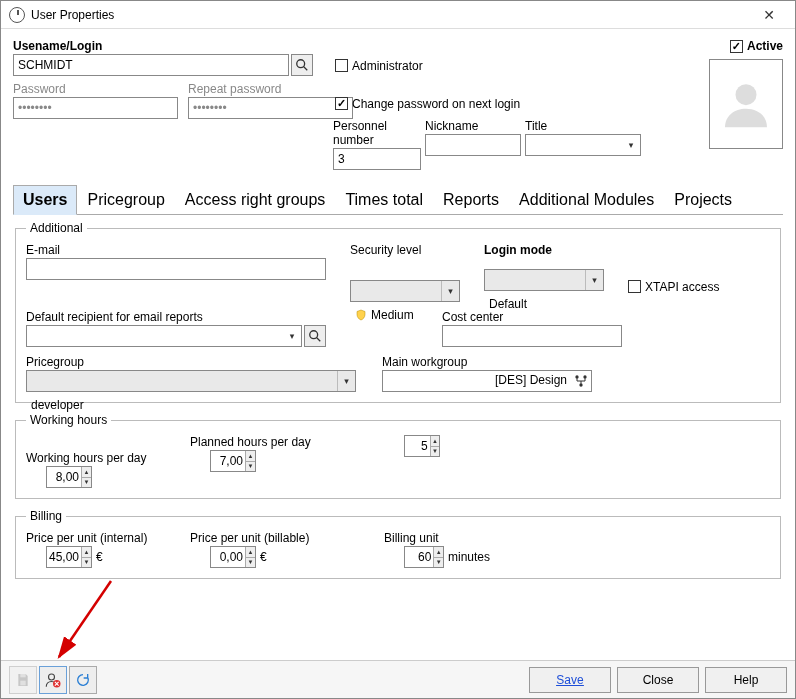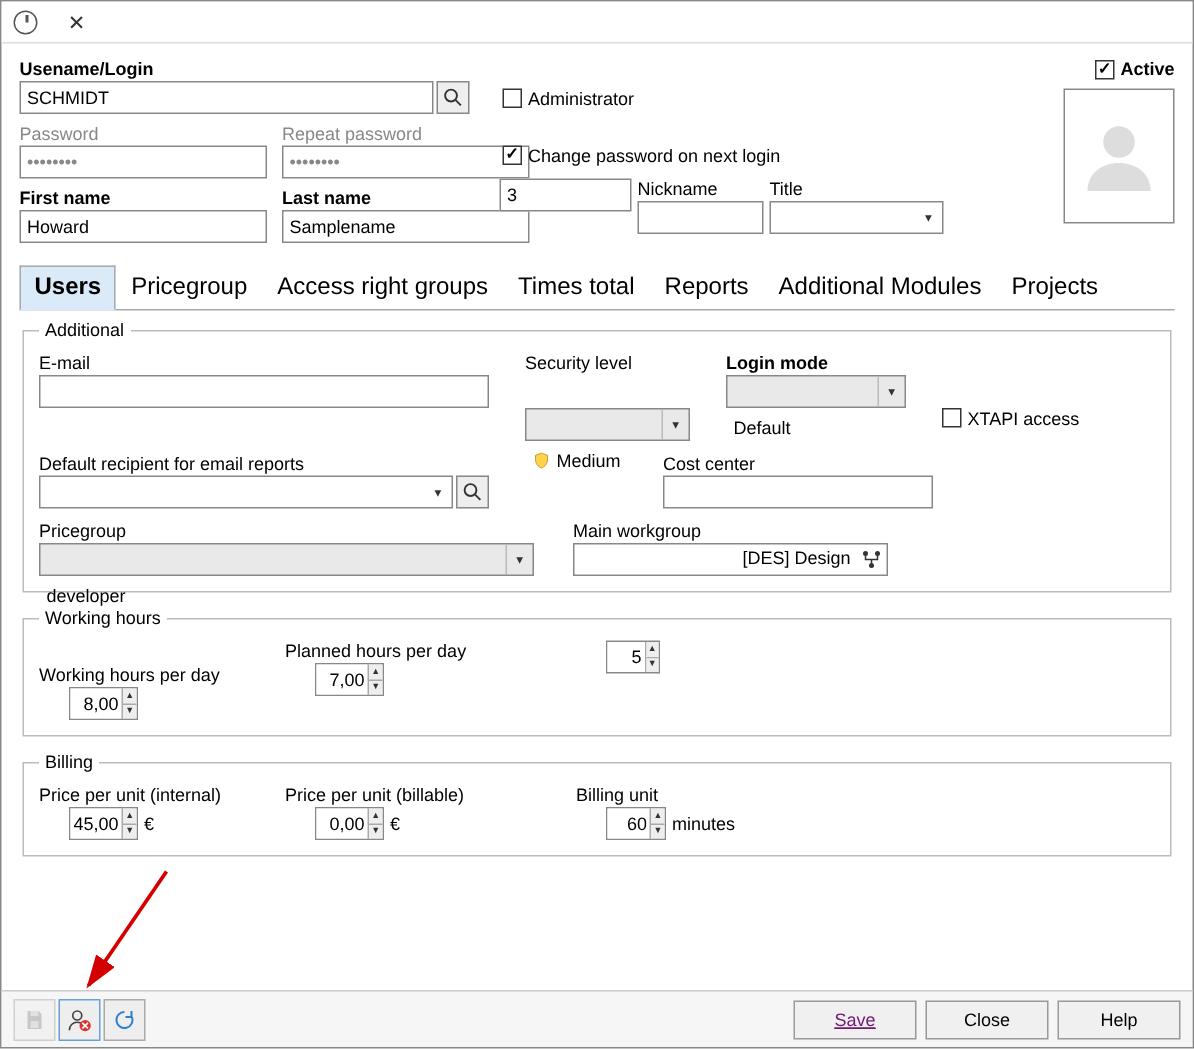--- a/index.html
+++ b/index.html
@@ -195,39 +195,40 @@
   .footer .spacer { flex:1; }
   .footer .big-btn {
     width:82px; height:26px;
     border:1px solid #999;
     background:#f0f0f0;
     display:flex; align-items:center; justify-content:center;
     margin-left:6px;
     cursor:pointer;
     font-size:12px;
   }
-  .footer .big-btn.disabled { color:#701a75; cursor:default;text-decoration:underline; }
+  .footer .big-btn.disabled { color:#1d4ed8; cursor:default;text-decoration:underline; }
 
   
   .arrow {
     position:absolute;
     left:50px; top:576px;
     pointer-events:none;
   }
 
   .workgroup-icon {
     width:20px; height:20px;
     display:flex; align-items:center; justify-content:center;
   }
 </style>
 </head>
 <body>
 
 <div class="titlebar">
   <div class="app-icon"></div>
+  <div class="title-text">User Properties</div>
   <div class="close-btn">✕</div>
 </div>
 
 <div class="dialog-body">
 
   <div class="top-grid">
 
     <div>
       <span class="field-label label-bold">Usename/Login</span>
       <div class="login-row">
@@ -242,46 +243,37 @@
       <div class="pw-row">
         <div>
           <span class="field-label disabled">Password</span>
           <input class="text-input" disabled="" value="••••••••" style="">
         </div>
         <div>
           <span class="field-label disabled">Repeat password</span>
           <input class="text-input" disabled="" value="••••••••" style="">
         </div>
       </div>
-      <div class="name-row">
-        <div>
-          <span class="field-label label-bold">First name</span>
-          <input class="text-input" value="Howard" style="">
-        </div>
-        <div>
-          <span class="field-label label-bold">Last name</span>
-          <input class="text-input" value="Samplename" style="">
-        </div>
-      </div>
     </div>
 
     <div class="mid-col">
       <div class="checkbox-wrap">
         <div class="cb-box"></div>
         <span>Administrator</span>
       </div>
       <div class="checkbox-wrap second">
         <div class="cb-box checked"></div>
         <span>Change password on next login</span>
       </div>
       <div class="mid-fields">
         <div style="width:88px;">
+          <span class="field-label">Personnel number</span>
           <input class="text-input" value="3" style="">
         </div>
-        <div style="width:84px;">
+        <div style="width:96px;">
           <span class="field-label">Nickname</span>
           <input class="text-input" value="" style="">
         </div>
         <div style="width:116px;">
           <span class="field-label">Title</span>
           <div class="combo plain">
             <div class="combo-text"></div>
             <div class="combo-arrow">▾</div>
           </div>
         </div>
@@ -327,21 +319,21 @@
           <div class="combo">
             <div class="combo-text" style="display:flex;align-items:center;gap:4px;">
               <svg width="12" height="12" viewBox="0 0 24 24">
                   <path d="M12 2l8 3v6c0 5-3.5 9.5-8 11-4.5-1.5-8-6-8-11V5l8-3z" fill="#ffd24d" stroke="#b58b00"></path>
                 </svg>
               <span>Medium</span>
             </div>
             <div class="combo-arrow">▾</div>
           </div>
         </div>
-        <div class="col" style="width:120px;">
+        <div class="col" style="width:120px;gap:11px;">
           <span class="field-label label-bold">Login mode</span>
           <div class="combo">
             <div class="combo-text">Default</div>
             <div class="combo-arrow">▾</div>
           </div>
         </div>
         <div class="checkbox-wrap" style="align-self:flex-end;height:22px;">
           <div class="cb-box"></div>
           <span>XTAPI access</span>
         </div>

